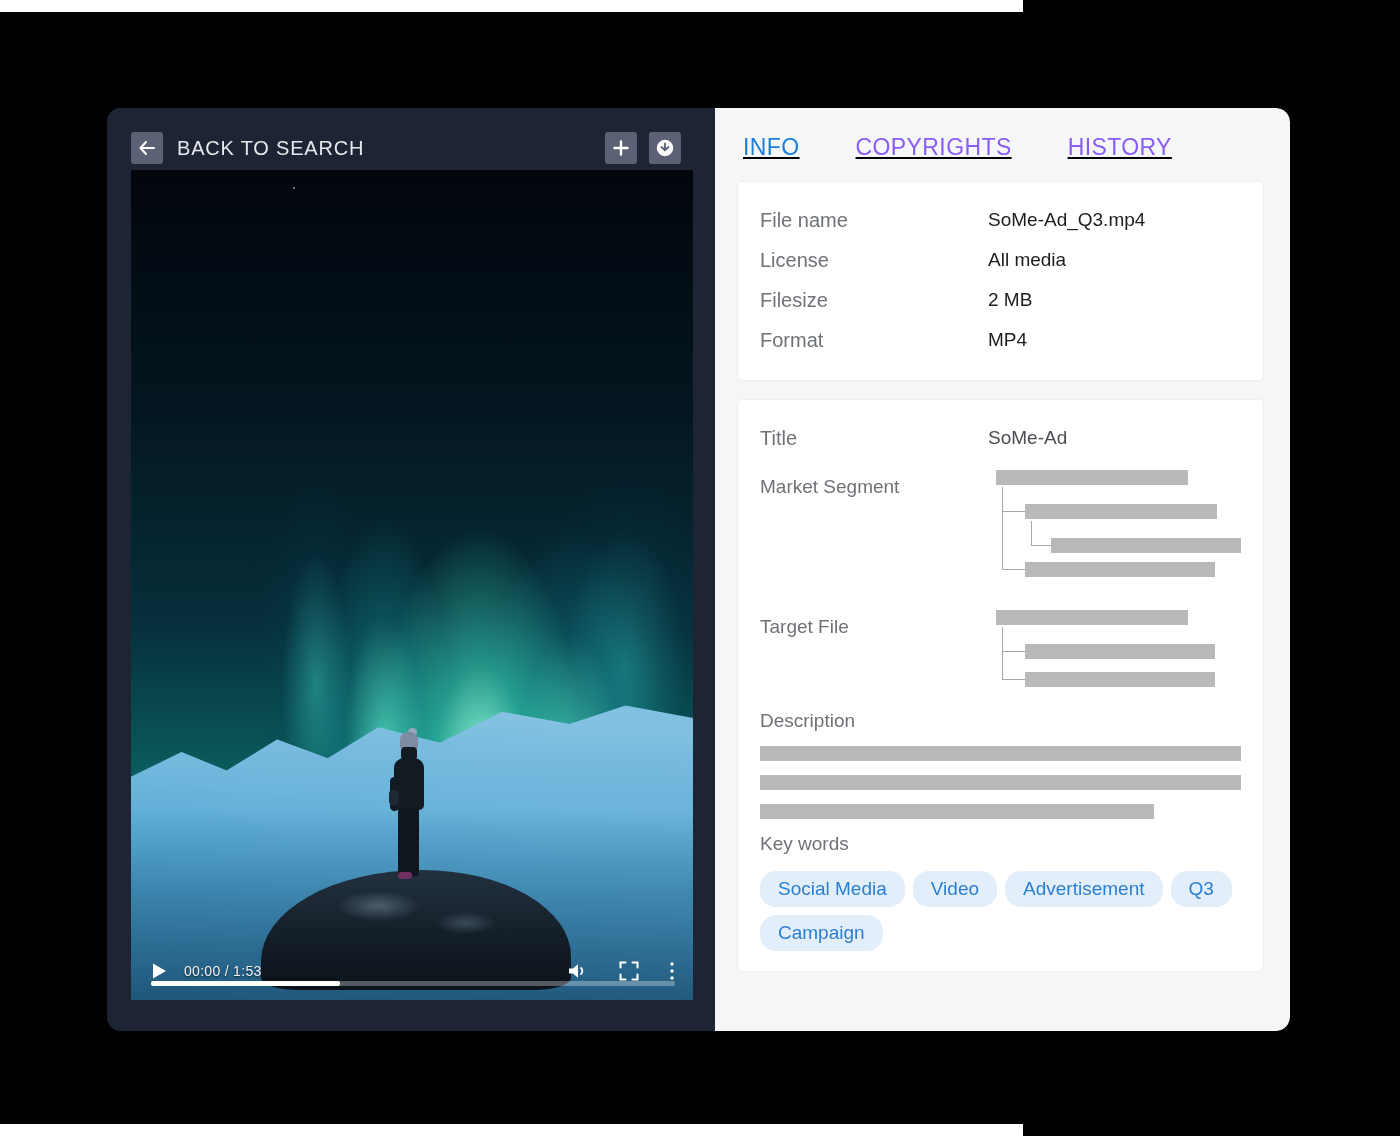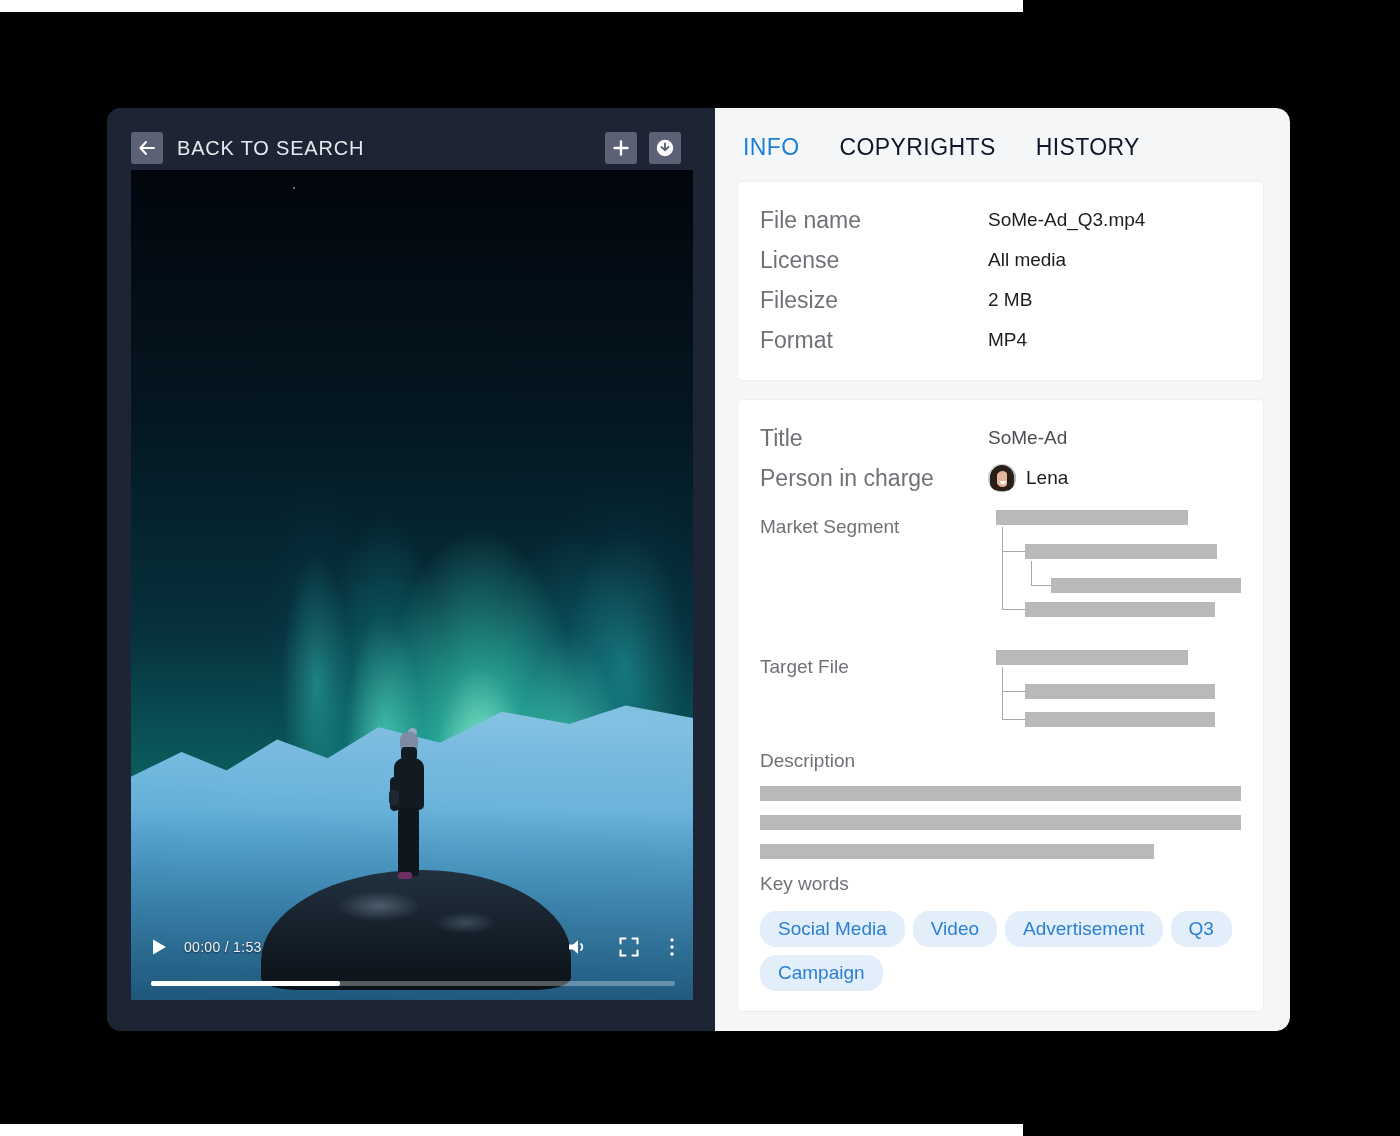--- a/index.html
+++ b/index.html
@@ -182,21 +182,21 @@
   
   #player-controls {
     position: absolute;
     left: 0; right: 0; bottom: 0;
     height: 80px;
     padding: 0 14px;
   }
   #controls-row {
     position: absolute;
     left: 20px; right: 18px;
-    bottom: 40px;
+    bottom: 16px;
     height: 26px;
     display: flex;
     align-items: center;
     color: #ffffff;
   }
   #play-btn { cursor: pointer; display: flex; align-items: center; }
   #time-display {
     font-size: 14px;
     margin-left: 16px;
     color: #f2f4f7;
@@ -228,27 +228,28 @@
     flex: 1 1 auto;
     background: #f4f6f8;
     border-radius: 0 14px 14px 0;
     padding: 22px 26px 20px 22px;
     overflow: hidden;
   }
 
   #tab-bar {
     display: flex;
     align-items: center;
-    gap: 40px;
+    gap: 56px;
     padding: 4px 4px 20px 6px;
+    text-decoration: underline;
   }
   .tab {
     font-size: 23px;
     letter-spacing: 0.4px;
-    color: #0f172a;
+    color: #8b5cf6;
     cursor: pointer;
     white-space: nowrap;
   }
   .tab.active { color: #1c7fd6; }
 
   .card {
     background: #ffffff;
     border: 1px solid #eceef0;
     border-radius: 5px;
     padding: 18px 22px 20px 22px;
@@ -256,21 +257,21 @@
   }
 
   .kv-row {
     display: flex;
     align-items: flex-start;
     min-height: 40px;
   }
   .kv-key {
     width: 228px;
     flex: 0 0 228px;
-    font-size: 23px;
+    font-size: 20px;
     color: #6e7277;
     line-height: 40px;
     white-space: nowrap;
   }
   .kv-val {
     font-size: 19px;
     color: #1b1d20;
     line-height: 40px;
     white-space: nowrap;
   }
@@ -466,34 +467,20 @@
         </div>
       </div>
 
       <div class="card">
 
         <div class="kv-row">
           <span class="kv-key">Title</span>
           <span class="kv-val muted">SoMe-Ad</span>
         </div>
 
-        <div class="kv-row">
-          <span class="kv-key">Person in charge</span>
-          <span class="kv-val" id="person-in-charge-value">
-            <span id="avatar">
-              <span class="av-bg"></span>
-              <span class="av-hair"></span>
-              <span class="av-face"></span>
-              <span class="av-hairL"></span>
-              <span class="av-hairR"></span>
-              <span class="av-smile"></span>
-            </span>
-            <span>Lena</span>
-          </span>
-        </div>
 
         <div class="tree-row" style="margin-top:12px;">
           <span class="tree-key">Market Segment</span>
           <span class="tree-body" style="height:108px;">
             <span class="bar" style="position:absolute;left:8px;top:0;width:192px;"></span>
             <span class="connector-v" style="left:14px;top:17px;height:82px;"></span>
             <span class="connector-h" style="left:14px;top:41px;width:23px;"></span>
             <span class="bar" style="position:absolute;left:37px;top:34px;width:192px;"></span>
             <span class="connector-v" style="left:43px;top:51px;height:24px;"></span>
             <span class="connector-h" style="left:43px;top:75px;width:20px;"></span>

